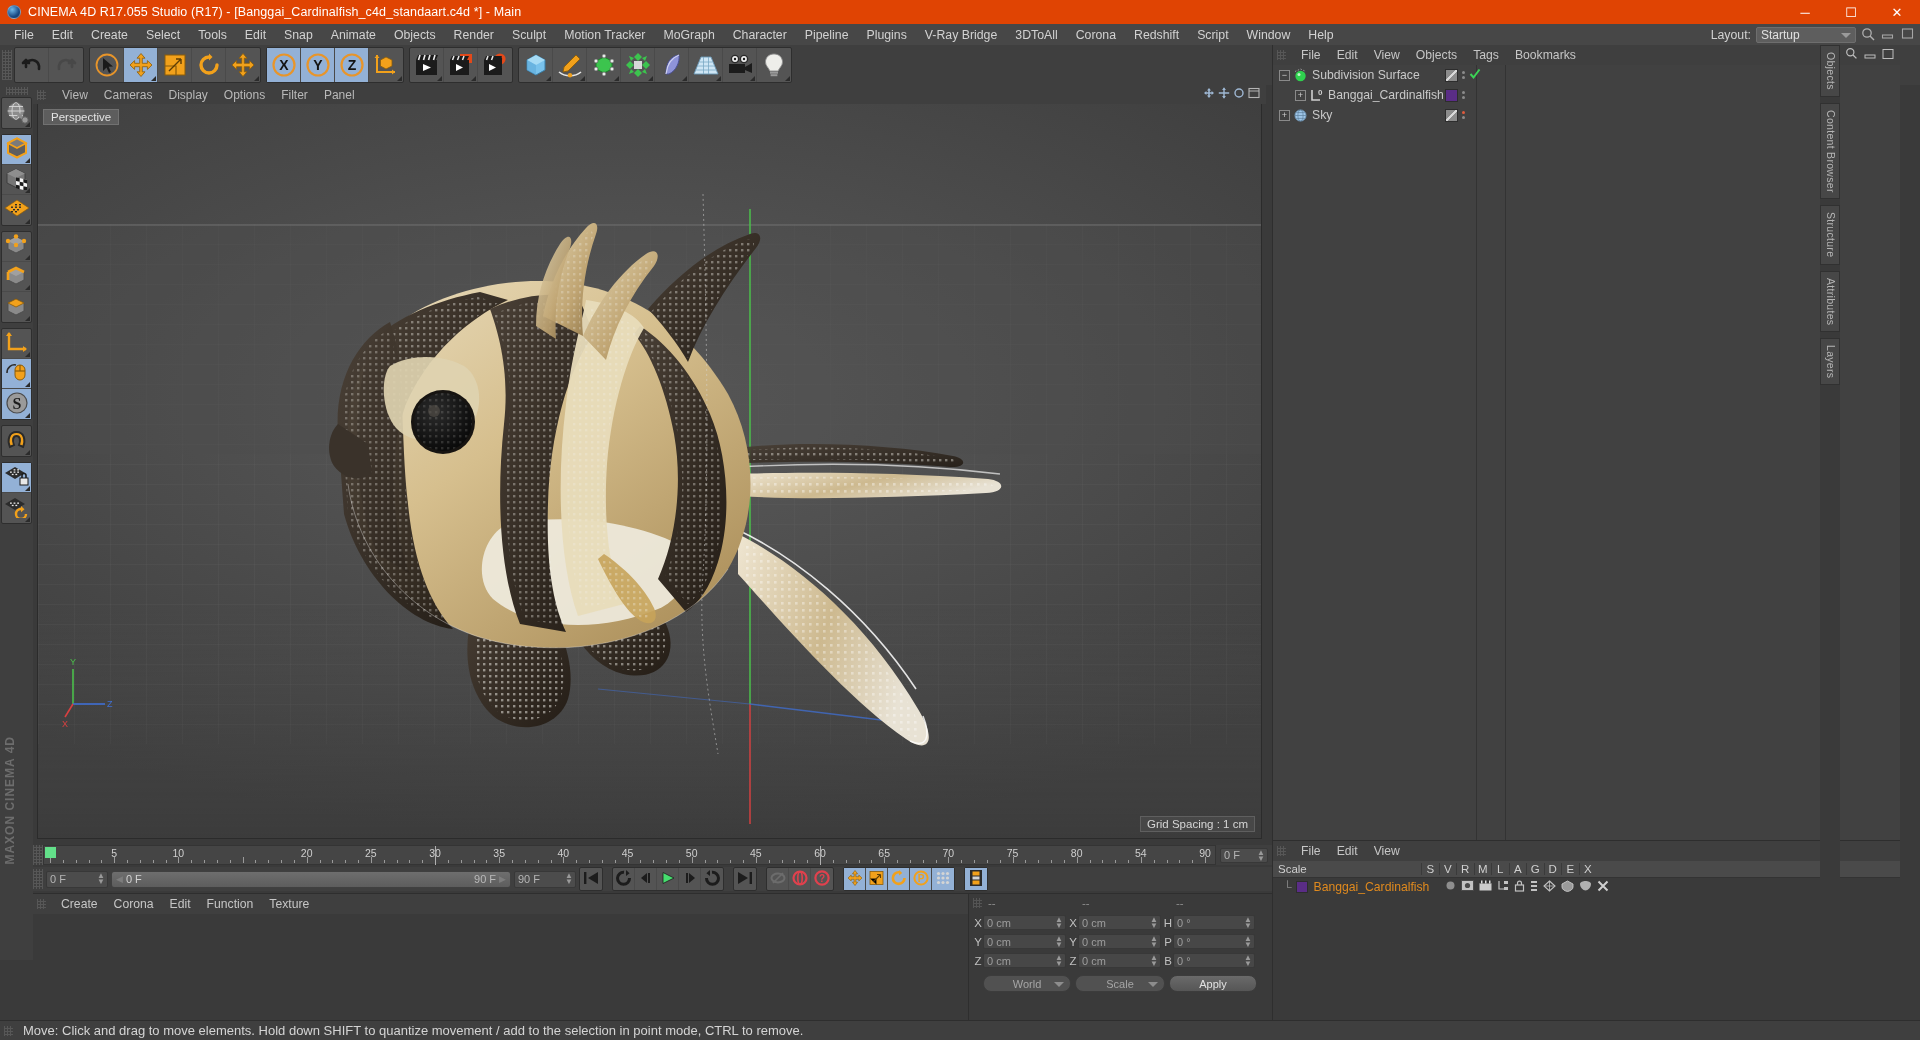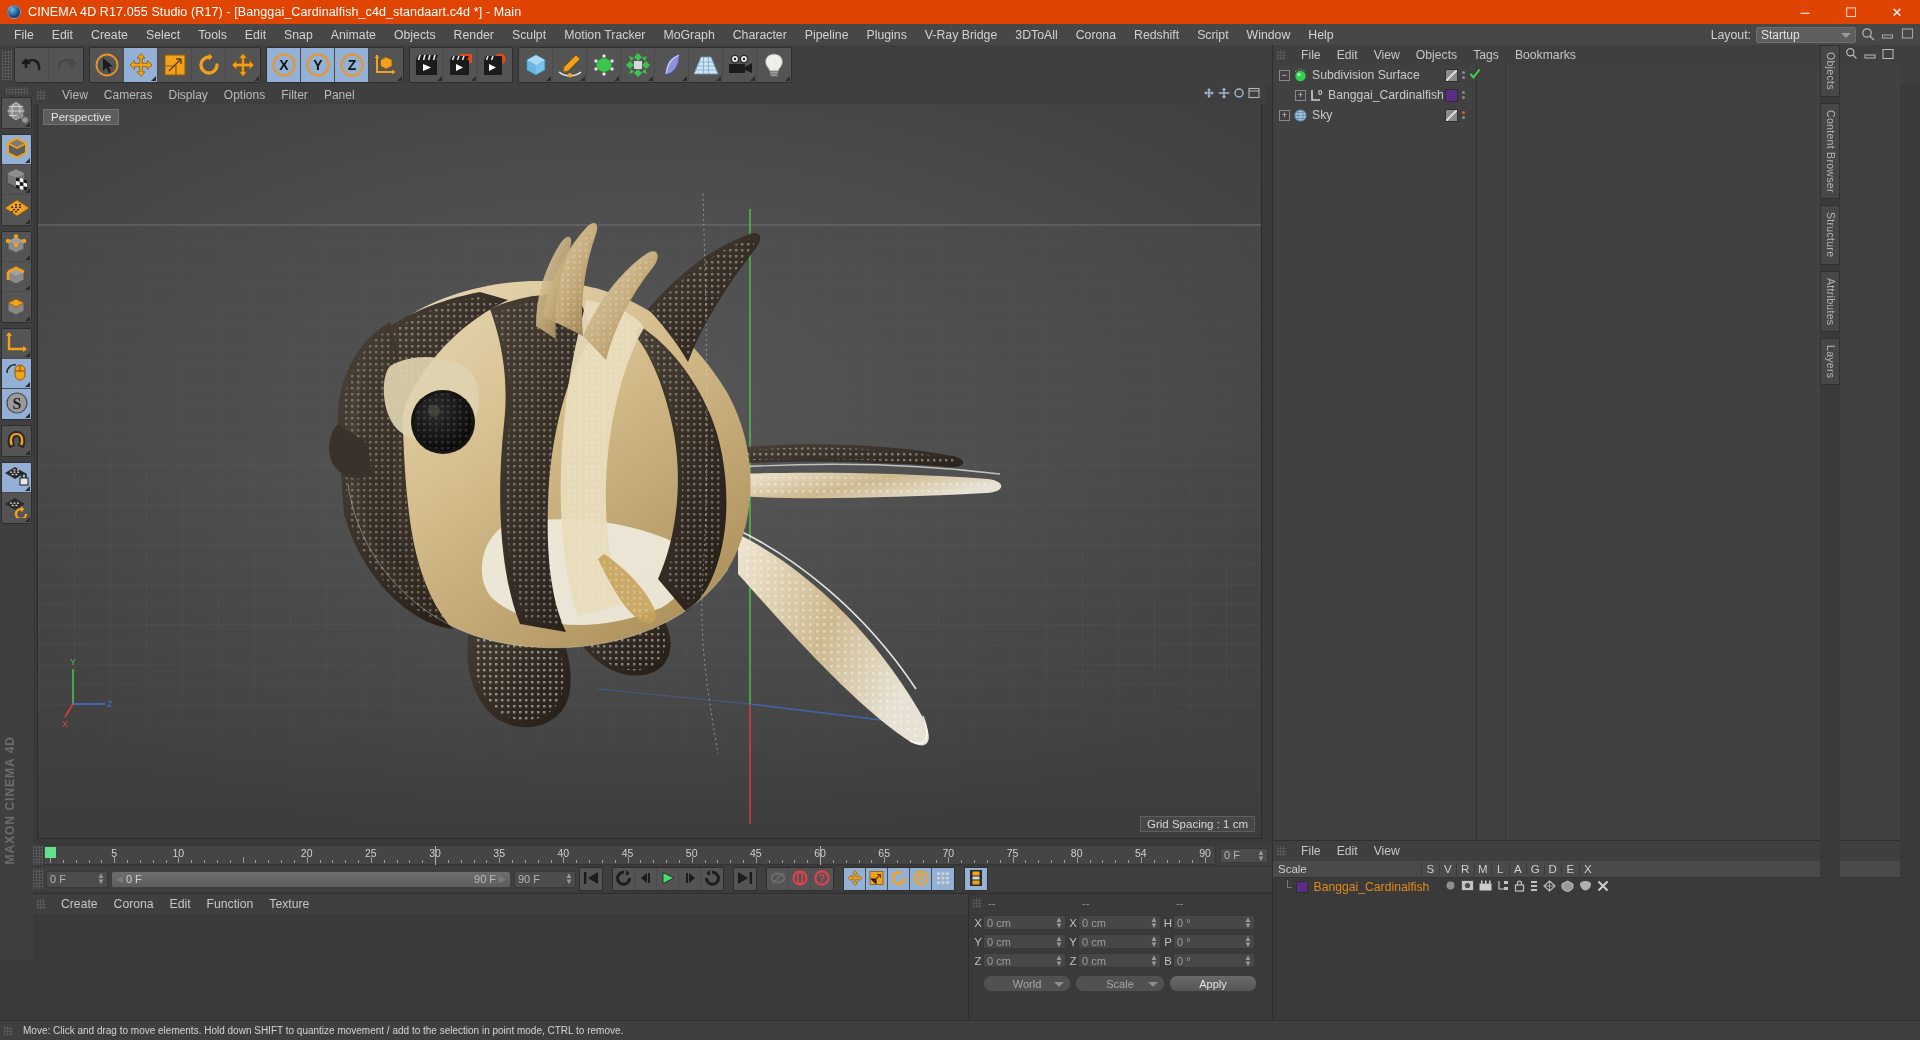--- a/index.html
+++ b/index.html
@@ -306,21 +306,21 @@
   .statusbar {
     position:absolute; left:0; top:1020px; width:1920px; height:20px; background:#3f3f3f;
     display:flex; align-items:center; padding-left:4px; border-top:1px solid #2e2e2e;
   }
   .statusbar .grip2 {
     width:9px; height:10px;
     background-image:repeating-linear-gradient(0deg,#6b6b6b 0 1px,transparent 1px 3px),
                      repeating-linear-gradient(90deg,#6b6b6b 0 1px,transparent 1px 3px);
     background-size:3px 3px; opacity:.55; margin-right:10px;
   }
-  .status-txt { font-size:10px; color:#d4d4d4; }
+  .status-txt { font-size:13px; color:#d4d4d4; }
 
   
   .fish { position:absolute; left:0; top:0; }
 </style>
 </head>
 <body>
 
 <div id="app">
 
   <div class="titlebar">

